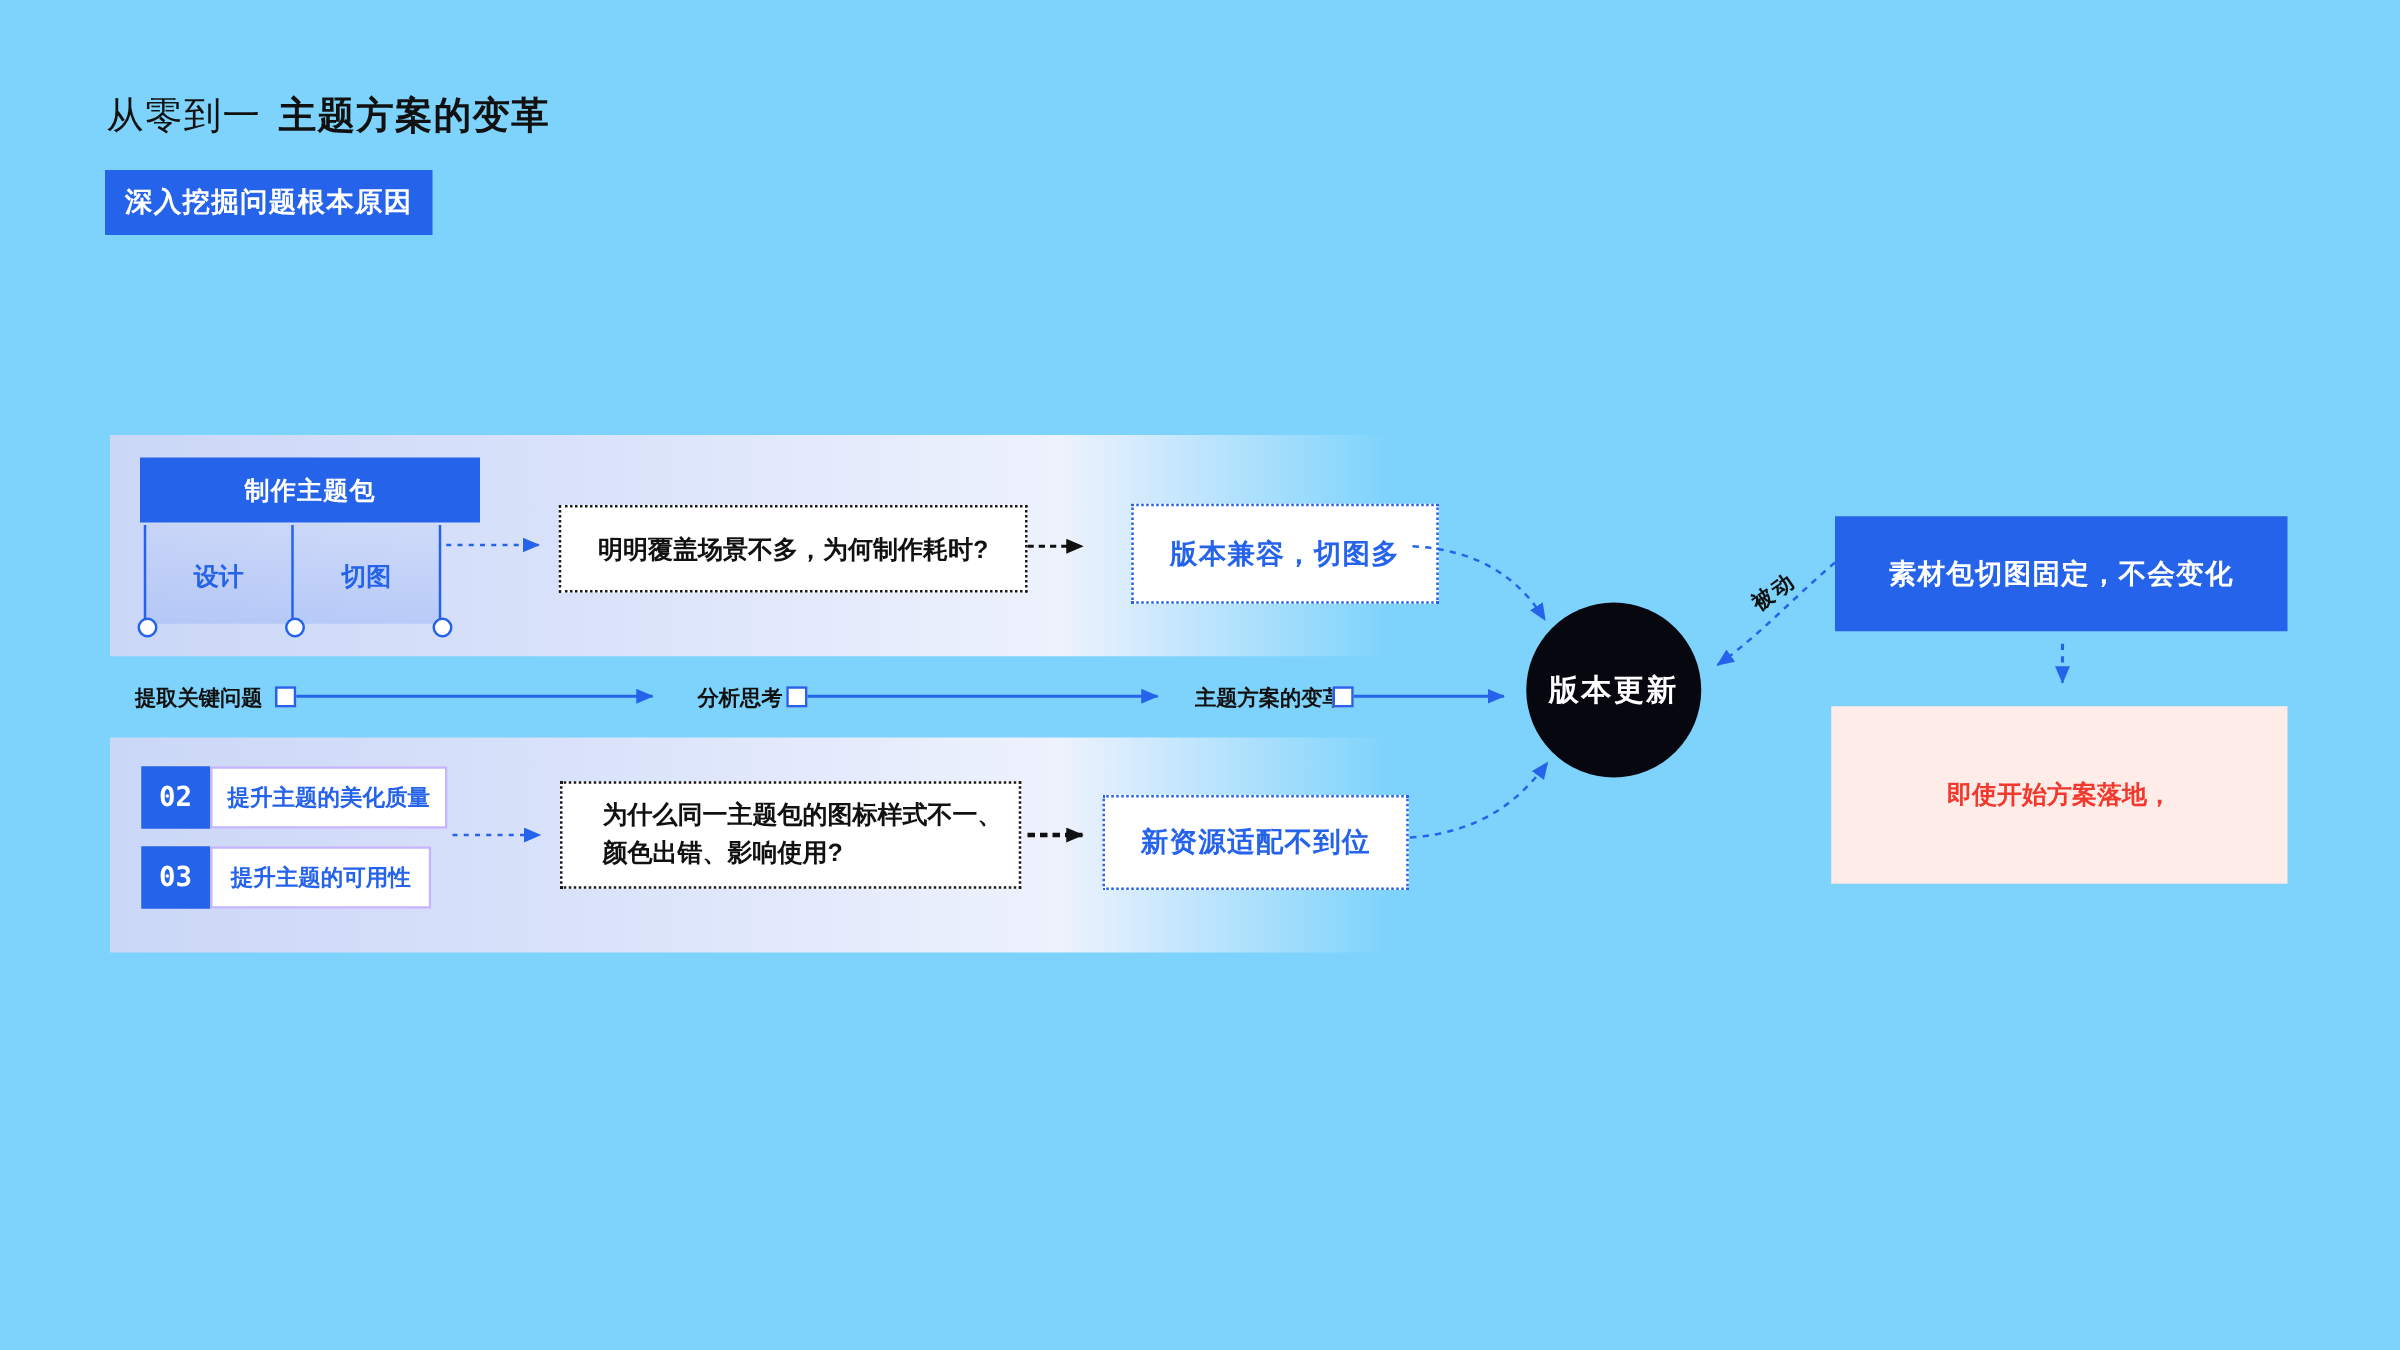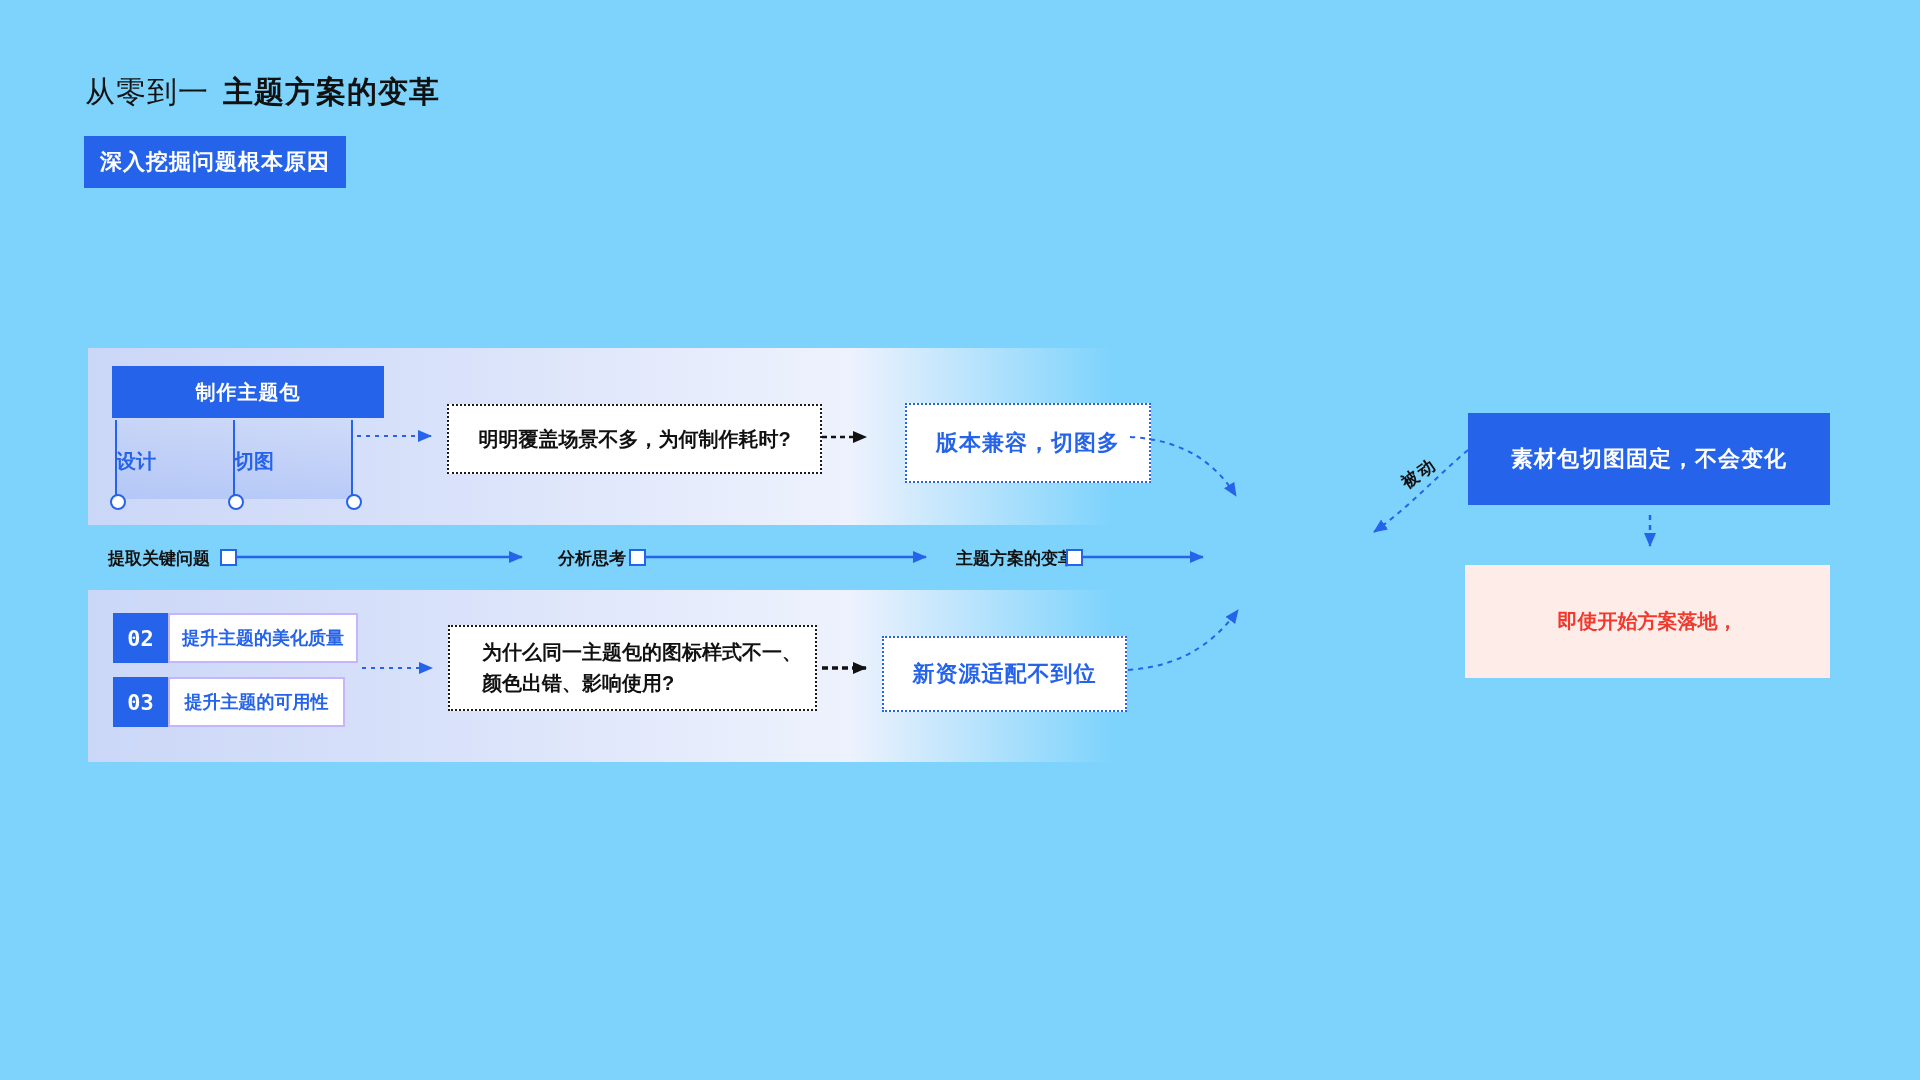--- a/index.html
+++ b/index.html
@@ -19,21 +19,21 @@
   .panel.top{left:88px;top:348px;width:1057px;height:177px;}
   .panel.bottom{left:88px;top:590px;width:1057px;height:172px;}
 
   
   .theme-box{left:112px;top:366px;width:272px;height:52px;background:#2563EB;color:#fff;
              font-size:20px;font-weight:700;display:flex;align-items:center;justify-content:center;letter-spacing:1px;}
   .sub-wash{left:116px;top:419px;width:236px;height:80px;
             background:linear-gradient(180deg,rgba(160,185,246,0.10),rgba(150,178,245,0.45));}
   .vline{width:2px;height:76px;background:#2563EB;top:420px;}
   .vcircle{width:12px;height:12px;border:2px solid #2563EB;border-radius:50%;background:#fff;top:494px;}
-  .sub-label{top:448px;width:118px;text-align:left;color:#2563EB;font-size:20px;font-weight:700;}
+  .sub-label{top:448px;width:118px;text-align:center;color:#2563EB;font-size:20px;font-weight:700;}
 
   
   .q-box{border:2px dotted #1a1a1a;background:#ffffff;color:#111;font-weight:700;font-size:20px;}
   .q-box.one{left:447px;top:404px;width:371px;height:66px;display:flex;align-items:center;justify-content:center;}
   .q-box.two{left:448px;top:625px;width:369px;height:86px;display:flex;flex-direction:column;justify-content:center;
              padding-left:32px;box-sizing:border-box;line-height:31px;}
 
   .b-box{border:2px dotted #2563EB;background:#ffffff;color:#2563EB;font-weight:700;font-size:22px;
          display:flex;align-items:center;justify-content:center;letter-spacing:1px;}
   .b-box.one{left:905px;top:403px;width:242px;height:76px;}
@@ -48,21 +48,21 @@
 
   
   .chip{width:55px;height:50px;background:#2563EB;color:#fff;font-size:22px;font-weight:700;
         display:flex;align-items:center;justify-content:center;font-family:"DejaVu Sans Mono","Liberation Mono",monospace;}
   .item-box{height:46px;border:2px solid #c4b5fd;background:#fff;color:#2563EB;font-size:18px;font-weight:700;
             display:flex;align-items:center;justify-content:center;}
 
   
   .cause-box{left:1468px;top:413px;width:362px;height:92px;background:#2563EB;color:#fff;font-size:22px;
              font-weight:700;display:flex;align-items:center;justify-content:center;letter-spacing:1px;}
-  .consequence-box{left:1465px;top:565px;width:365px;height:113px;background:#fdece7;color:#f2392e;
+  .consequence-box{left:1465px;top:565px;width:365px;height:142px;background:#fdece7;color:#f2392e;
                    font-size:20px;font-weight:700;display:flex;flex-direction:column;align-items:center;
                    justify-content:center;line-height:33px;text-align:center;}
   .passive-label{left:1400px;top:462px;color:#111;font-size:17px;font-weight:700;
                  transform:rotate(-35deg);letter-spacing:2px;}
 
   svg.overlay{position:absolute;left:0;top:0;pointer-events:none;}
 </style>
 </head>
 <body>
 
@@ -90,20 +90,21 @@
   <div class="abs q-box one">明明覆盖场景不多，为何制作耗时?</div>
   <div class="abs b-box one">版本兼容，切图多</div>
 
   <div class="abs tl-label" style="left:108px;">提取关键问题</div>
   <div class="abs tl-square" style="left:220px;"></div>
   <div class="abs tl-label" style="left:558px;">分析思考</div>
   <div class="abs tl-square" style="left:629px;"></div>
   <div class="abs tl-label" style="left:956px;">主题方案的变革</div>
   <div class="abs tl-square" style="left:1066px;"></div>
 
+  <div class="abs hub">版本更新</div>
 
   <div class="abs chip" style="left:113px;top:613px;">02</div>
   <div class="abs item-box" style="left:168px;top:613px;width:186px;">提升主题的美化质量</div>
   <div class="abs chip" style="left:113px;top:677px;">03</div>
   <div class="abs item-box" style="left:168px;top:677px;width:173px;">提升主题的可用性</div>
 
   <div class="abs q-box two">
     <div>为什么同一主题包的图标样式不一、</div>
     <div>颜色出错、影响使用?</div>
   </div>

